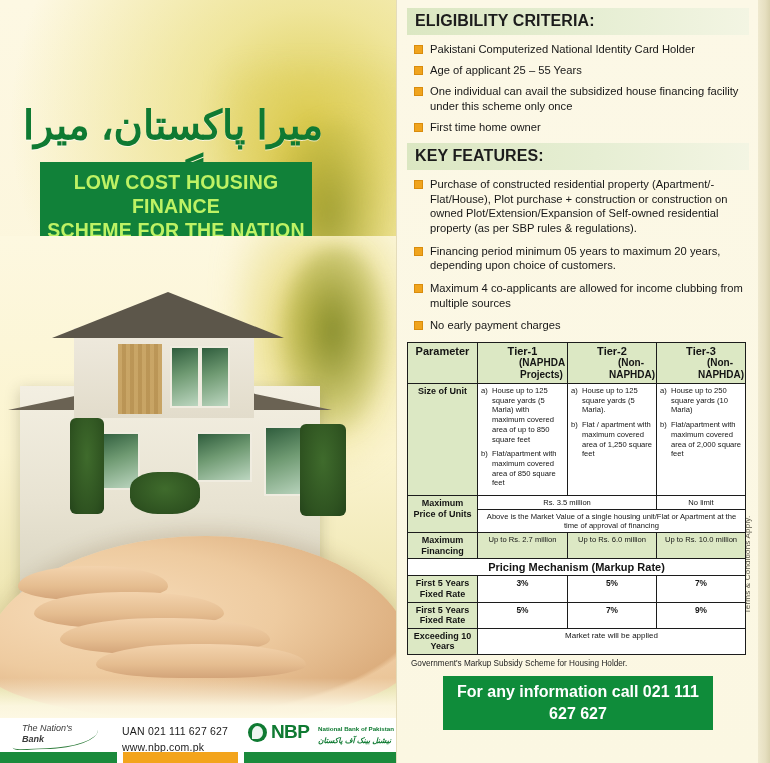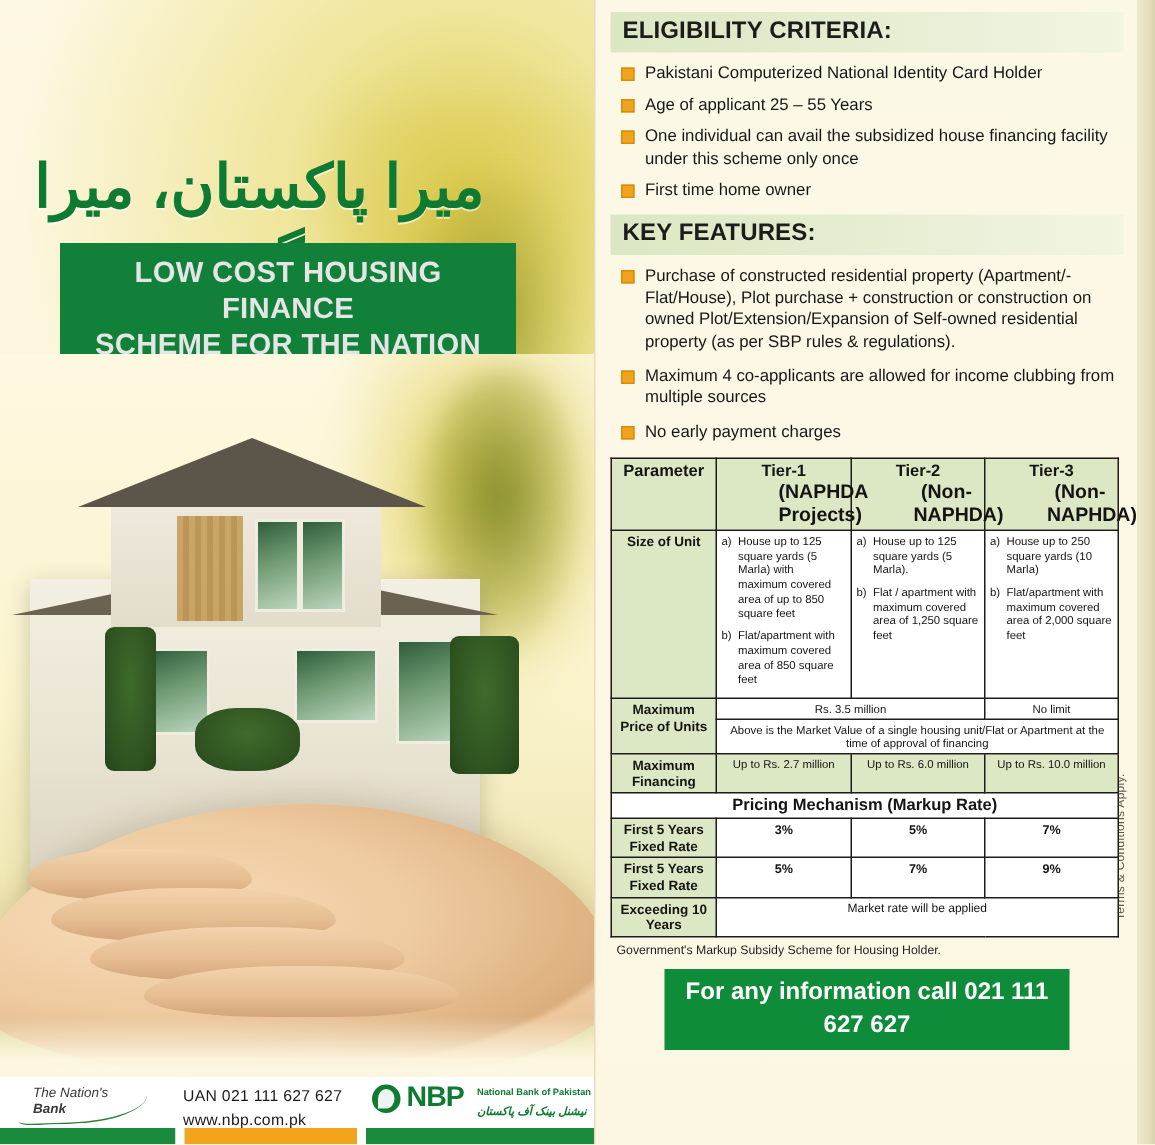--- a/index.html
+++ b/index.html
@@ -26,22 +26,22 @@
     position:absolute;right:6px;top:120px;width:120px;height:210px;
     background:radial-gradient(ellipse at 50% 45%, rgba(121,132,34,.55) 0%, rgba(168,168,56,.30) 45%, rgba(253,248,227,0) 75%);
     filter:blur(9px);border-radius:60% 40% 55% 45%;
   }
   .urdu{
     position:absolute;left:0;top:100px;width:346px;text-align:center;
     direction:rtl;color:#0f7a32;font-weight:bold;font-size:40px;line-height:1.25;
     text-shadow:0 1px 0 rgba(255,255,255,.6);
   }
   .title-band{
-    position:absolute;left:40px;top:162px;width:304px;
-    background:#118139;color:#e5e5e5;text-align:center;
+    position:absolute;left:40px;top:162px;width:272px;
+    background:#118139;color:#bef264;text-align:center;
     padding:9px 6px 10px 6px;box-sizing:border-box;
   }
   .title-band div{font-size:19.5px;font-weight:bold;line-height:1.22;letter-spacing:.2px;}
 
   
   .photo{position:absolute;left:0;top:236px;width:396px;height:482px;overflow:hidden;}
   .sky{position:absolute;inset:0;background:linear-gradient(180deg,#fdf8e0 0%,#fbf4cf 45%,#efe7b4 74%,#e3dfa0 100%);}
   .sunblob{position:absolute;right:-30px;top:-10px;width:190px;height:250px;
     background:radial-gradient(ellipse at 45% 40%, rgba(205,186,40,.8) 0%, rgba(226,211,100,.45) 40%, rgba(0,0,0,0) 72%);filter:blur(14px);}
   .tree{position:absolute;right:8px;top:10px;width:110px;height:190px;border-radius:55% 45% 50% 50%;
@@ -119,21 +119,21 @@
   ul.blist li:before{content:"";position:absolute;left:1px;top:3px;width:7px;height:7px;background:#f0a41d;border:1px solid #d98c0c;}
   .kf{margin-top:8px;}
   ul.kflist li{margin-bottom:8px;}
 
   
   table.tiers{border-collapse:collapse;width:338px;margin-top:9px;table-layout:fixed;
     border:1.4px solid #1c1c1c;font-size:7.6px;color:#141414;}
   table.tiers td,table.tiers th{border:1px solid #1c1c1c;padding:2px 3px;vertical-align:top;}
   th.thead{background:#dce8c4;text-align:center;vertical-align:middle;padding:3px 2px;}
   th.thead .t1{font-size:11px;font-weight:bold;line-height:1.1;}
-  th.thead .t2{font-size:13px;font-weight:bold;line-height:1.2;margin-left:38px;}
+  th.thead .t2{font-size:10px;font-weight:bold;line-height:1.2;margin-left:38px;}
   td.rowlbl{background:#dce8c4;text-align:center;vertical-align:middle;font-size:9px;font-weight:bold;line-height:1.18;}
   td.white{background:#ffffff;}
   td.green{background:#dce8c4;}
   td.ctr{text-align:center;vertical-align:middle;}
   .sub{margin:0 0 5px 0;padding-left:11px;position:relative;line-height:1.28;}
   .sub span.mk{position:absolute;left:0;top:0;}
   .pricing{background:#ffffff;text-align:center;font-size:11px;font-weight:bold;padding:3px 0;}
   td.rate{text-align:center;vertical-align:middle;font-size:8.4px;font-weight:bold;background:#ffffff;}
   td.market{text-align:center;vertical-align:middle;font-size:8px;background:#ffffff;}
   .note{font-size:8.2px;color:#1d1d1d;margin-top:4px;padding-left:4px;}
@@ -223,20 +223,21 @@
       <ul class="blist">
         <li>Pakistani Computerized National Identity Card Holder</li>
         <li>Age of applicant 25 – 55 Years</li>
         <li>One individual can avail the subsidized house financing facility under this scheme only once</li>
         <li>First time home owner</li>
       </ul>
 
       <div class="sec-head kf">KEY FEATURES:</div>
       <ul class="blist kflist">
         <li>Purchase of constructed residential property (Apartment/-Flat/House), Plot purchase + construction or construction on owned Plot/Extension/Expansion of Self-owned residential property (as per SBP rules &amp; regulations).</li>
+        <li>Financing period minimum 05 years to maximum 20 years, depending upon choice of customers.</li>
         <li>Maximum 4 co-applicants are allowed for income clubbing from multiple sources</li>
         <li>No early payment charges</li>
       </ul>
 
       <table class="tiers">
         <colgroup>
           <col style="width:70px">
             <col style="width:90px">
             <col style="width:89px">
             <col style="width:89px">

